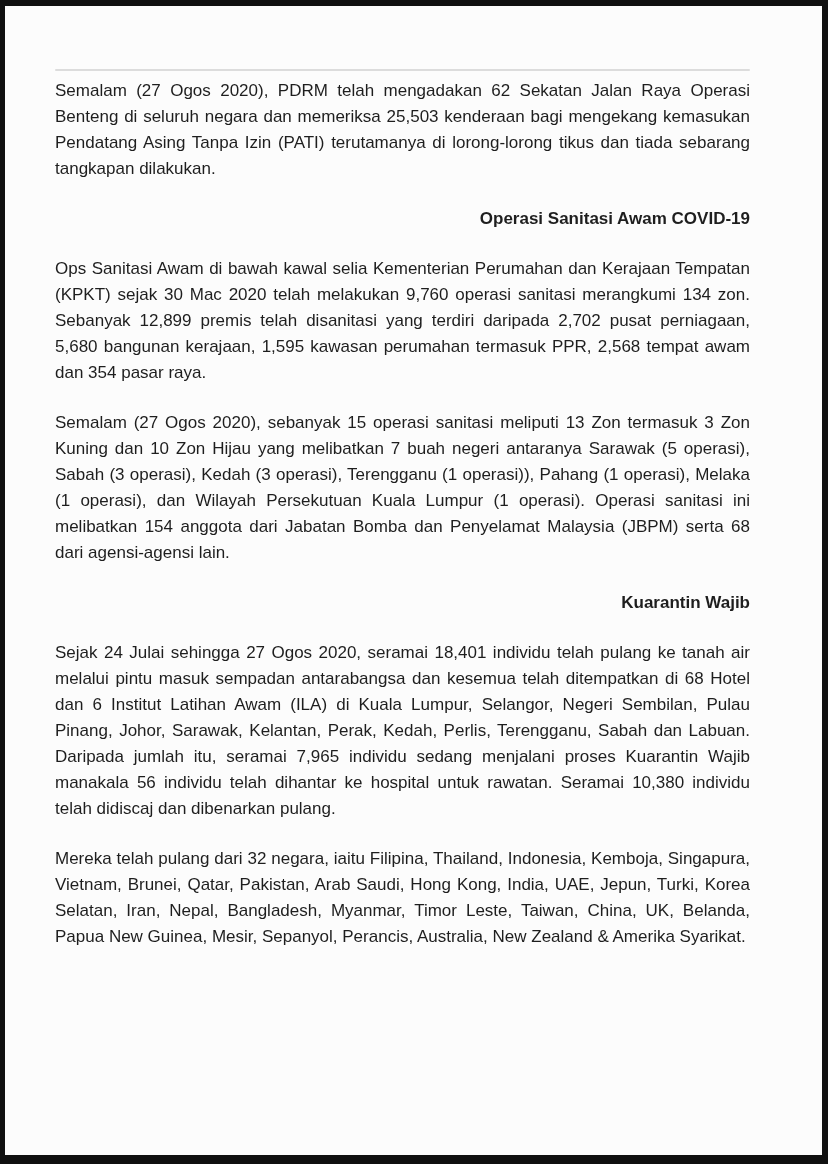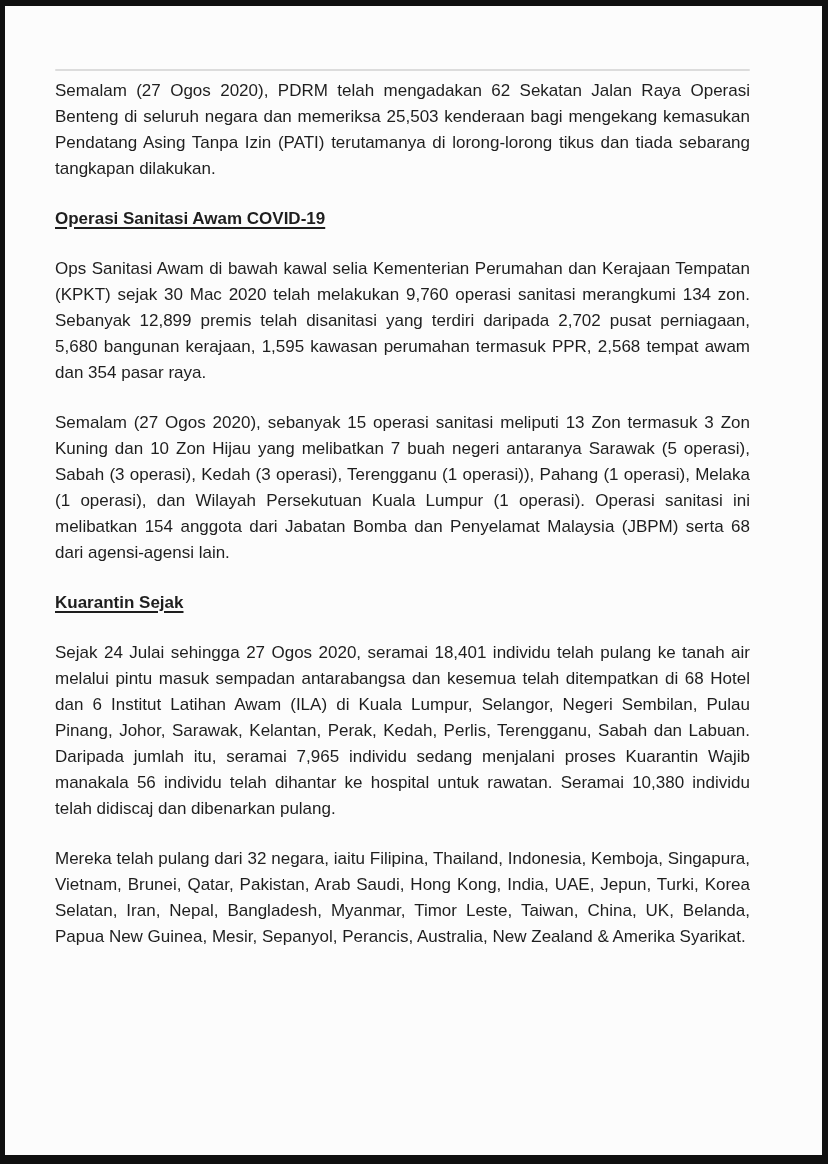--- a/index.html
+++ b/index.html
@@ -39,22 +39,21 @@
   .block {
     margin: 0 0 24px 0;
     font-size: 17px;
     line-height: 26px;
     color: #1e1e1e;
     text-align: justify;
     -webkit-font-smoothing: antialiased;
   }
   .heading {
     font-weight: bold;
-    text-align: left;
-    text-decoration: underline;
+    text-align: right;
     text-decoration-thickness: 2px;
     text-underline-offset: 3px;
   }
 </style>
 </head>
 <body>
 
 <div class="photo">
   <div class="page">
     <div class="content">
@@ -63,21 +62,21 @@
 
       <p class="block">Semalam (27 Ogos 2020), PDRM telah mengadakan 62 Sekatan Jalan Raya Operasi Benteng di seluruh negara dan memeriksa 25,503 kenderaan bagi mengekang kemasukan Pendatang Asing Tanpa Izin (PATI) terutamanya di lorong-lorong tikus dan tiada sebarang tangkapan dilakukan.</p>
 
 
       <p class="block heading">Operasi Sanitasi Awam COVID-19</p>
 
       <p class="block">Ops Sanitasi Awam di bawah kawal selia Kementerian Perumahan dan Kerajaan Tempatan (KPKT) sejak 30 Mac 2020 telah melakukan 9,760 operasi sanitasi merangkumi 134 zon. Sebanyak 12,899 premis telah disanitasi yang terdiri daripada 2,702 pusat perniagaan, 5,680 bangunan kerajaan, 1,595 kawasan perumahan termasuk PPR, 2,568 tempat awam dan 354 pasar raya.</p>
 
       <p class="block">Semalam (27 Ogos 2020), sebanyak 15 operasi sanitasi meliputi 13 Zon termasuk 3 Zon Kuning dan 10 Zon Hijau yang melibatkan 7 buah negeri antaranya Sarawak (5 operasi), Sabah (3 operasi), Kedah (3 operasi), Terengganu (1 operasi)), Pahang (1 operasi), Melaka (1 operasi), dan Wilayah Persekutuan Kuala Lumpur (1 operasi). Operasi sanitasi ini melibatkan 154 anggota dari Jabatan Bomba dan Penyelamat Malaysia (JBPM) serta 68 dari agensi-agensi lain.</p>
 
-      <p class="block heading">Kuarantin Sejak</p>
+      <p class="block heading">Kuarantin Wajib</p>
 
       <p class="block">Sejak 24 Julai sehingga 27 Ogos 2020, seramai 18,401 individu telah pulang ke tanah air melalui pintu masuk sempadan antarabangsa dan kesemua telah ditempatkan di 68 Hotel dan 6 Institut Latihan Awam (ILA) di Kuala Lumpur, Selangor, Negeri Sembilan, Pulau Pinang, Johor, Sarawak, Kelantan, Perak, Kedah, Perlis, Terengganu, Sabah dan Labuan. Daripada jumlah itu, seramai 7,965 individu sedang menjalani proses Kuarantin Wajib manakala 56 individu telah dihantar ke hospital untuk rawatan. Seramai 10,380 individu telah didiscaj dan dibenarkan pulang.</p>
 
       <p class="block">Mereka telah pulang dari 32 negara, iaitu Filipina, Thailand, Indonesia, Kemboja, Singapura, Vietnam, Brunei, Qatar, Pakistan, Arab Saudi, Hong Kong, India, UAE, Jepun, Turki, Korea Selatan, Iran, Nepal, Bangladesh, Myanmar, Timor Leste, Taiwan, China, UK, Belanda, Papua New Guinea, Mesir, Sepanyol, Perancis, Australia, New Zealand &amp; Amerika Syarikat.</p>
 
     </div>
   </div>
 </div>
 
 </body></html>

